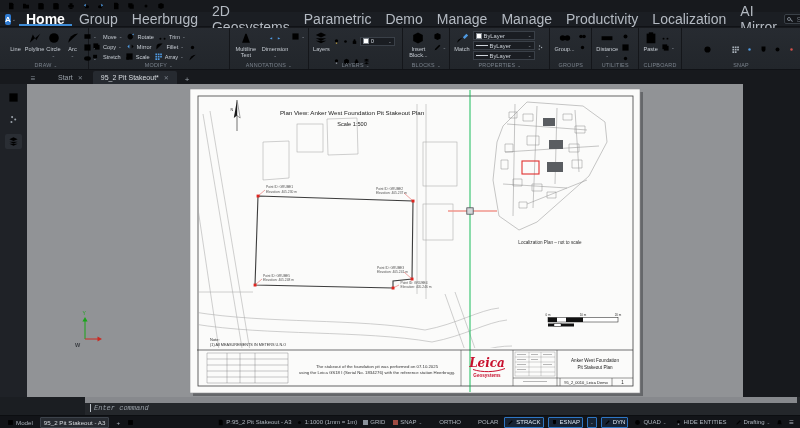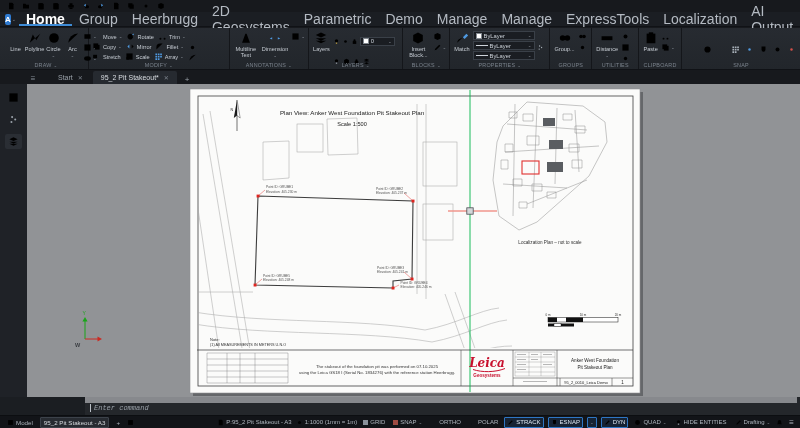--- a/index.html
+++ b/index.html
@@ -57,21 +57,21 @@
   .dt-menu{width:14px;text-align:center;color:#8a919a;font-size:8px;margin:0 8px 1px 26px;}
   .dtab{display:flex;align-items:center;gap:5px;font-size:7px;color:#9aa1a9;padding:2px 8px;height:13px;}
   .dtab .x{font-size:6px;color:#7d848d;}
   .dtab.active{background:#262a30;color:#d9dde2;border-radius:2px 2px 0 0;}
   .dt-add{color:#9aa1a9;font-size:8px;padding:0 6px;}
 
   
   .sidebar{position:absolute;left:0;top:84px;width:27px;height:313px;background:#1f2227;display:flex;flex-direction:column;align-items:center;gap:7px;padding-top:6px;}
   .sbicon{width:17px;height:15px;display:flex;align-items:center;justify-content:center;border-radius:2px;}
   .sbicon.sel{background:#2a2e34;}
-  .canvas{position:absolute;left:27px;top:84px;width:773px;height:313px;background:#919396;}
+  .canvas{position:absolute;left:27px;top:84px;width:716px;height:313px;background:#919396;}
 
   
   .cmdbar{position:absolute;left:0;top:397px;width:800px;height:26px;background:#24272b;}
   .cmd-corner{position:absolute;left:0;top:0;width:85px;height:18px;background:#1b1e22;}
   .cmd-strip{position:absolute;left:85px;top:0;width:712px;height:6px;background:#87898d;}
   .cmd-line{position:absolute;left:90px;top:7px;display:flex;align-items:center;gap:3px;}
   .cmd-cursor{width:1px;height:8px;background:#b9bfc6;}
   .cmd-text{font-family:"Liberation Mono",monospace;font-style:italic;font-size:7px;color:#9aa1a9;}
 
   
@@ -329,23 +329,23 @@
     <div class="applogo">A</div>
     <div class="applogo-caret">⌄</div>
     <div class="mtab active">Home</div>
     <div class="mtab">Group</div>
     <div class="mtab">Heerbrugg</div>
     <div class="mtab">2D Geosystems</div>
     <div class="mtab">Parametric</div>
     <div class="mtab">Demo</div>
     <div class="mtab">Manage</div>
     <div class="mtab">Manage</div>
-    <div class="mtab">ExpressTools</div>
+    <div class="mtab">Productivity</div>
     <div class="mtab">Localization</div>
-    <div class="mtab">AI Output</div>
+    <div class="mtab">AI Mirror</div>
     <div class="menubar-right">
       <span class="searchwrap">
           <span class="mag"></span>
           <input class="ribbon-search" placeholder="Search in Ribbon" style="">
         </span>
       <svg class="ic ic8 g">
           <use href="#s-panels"></use>
         </svg>
     </div>
   </div>

